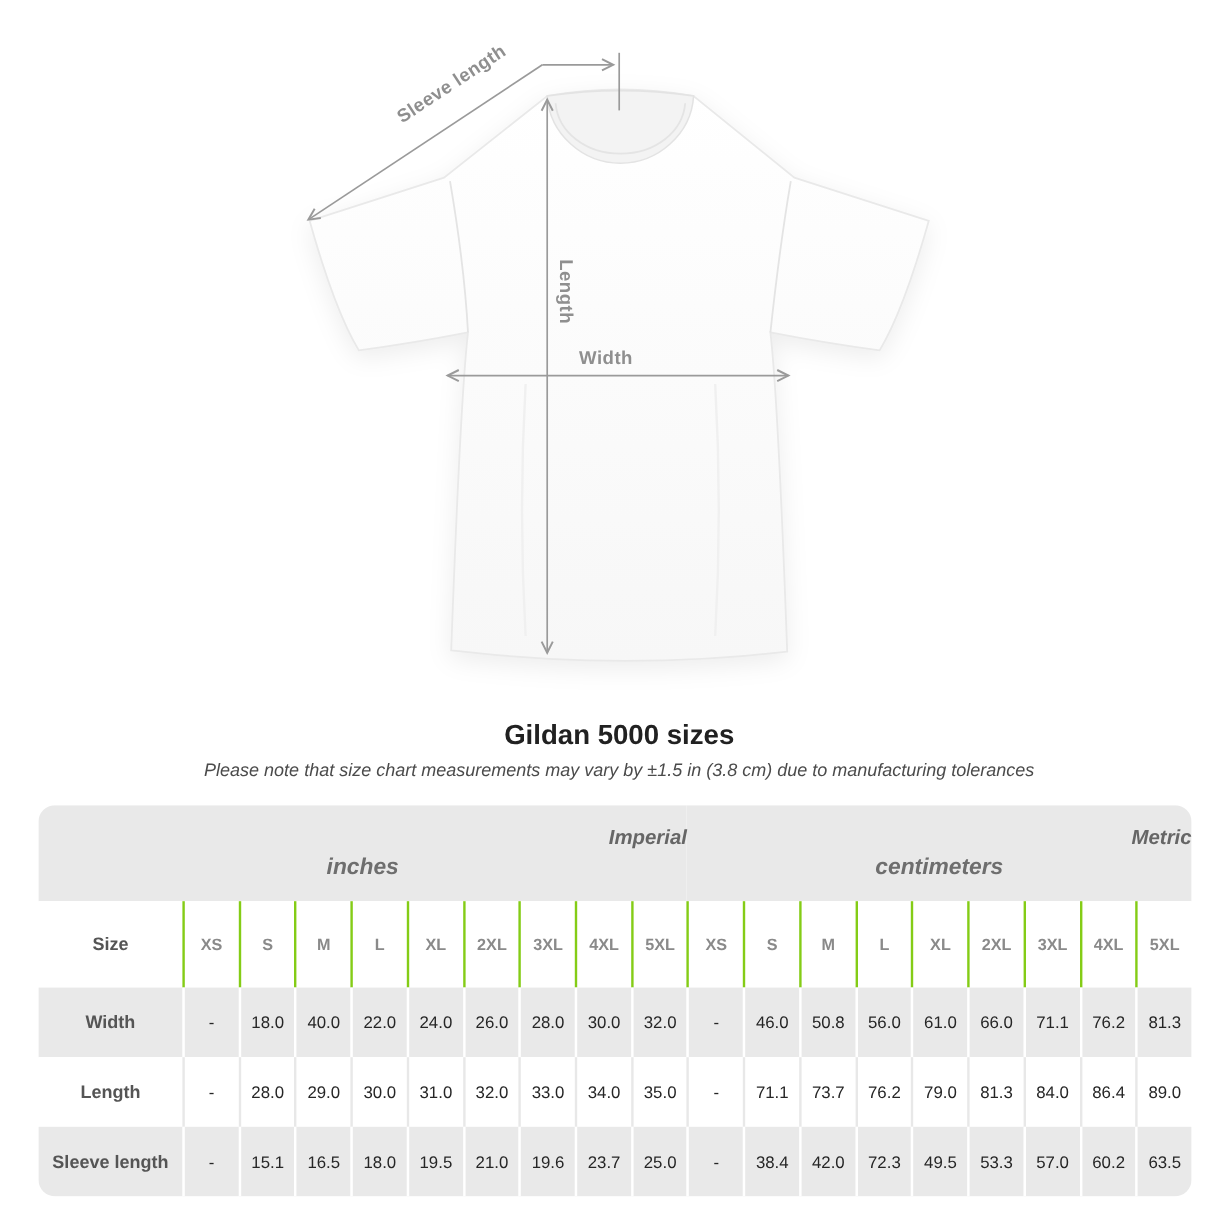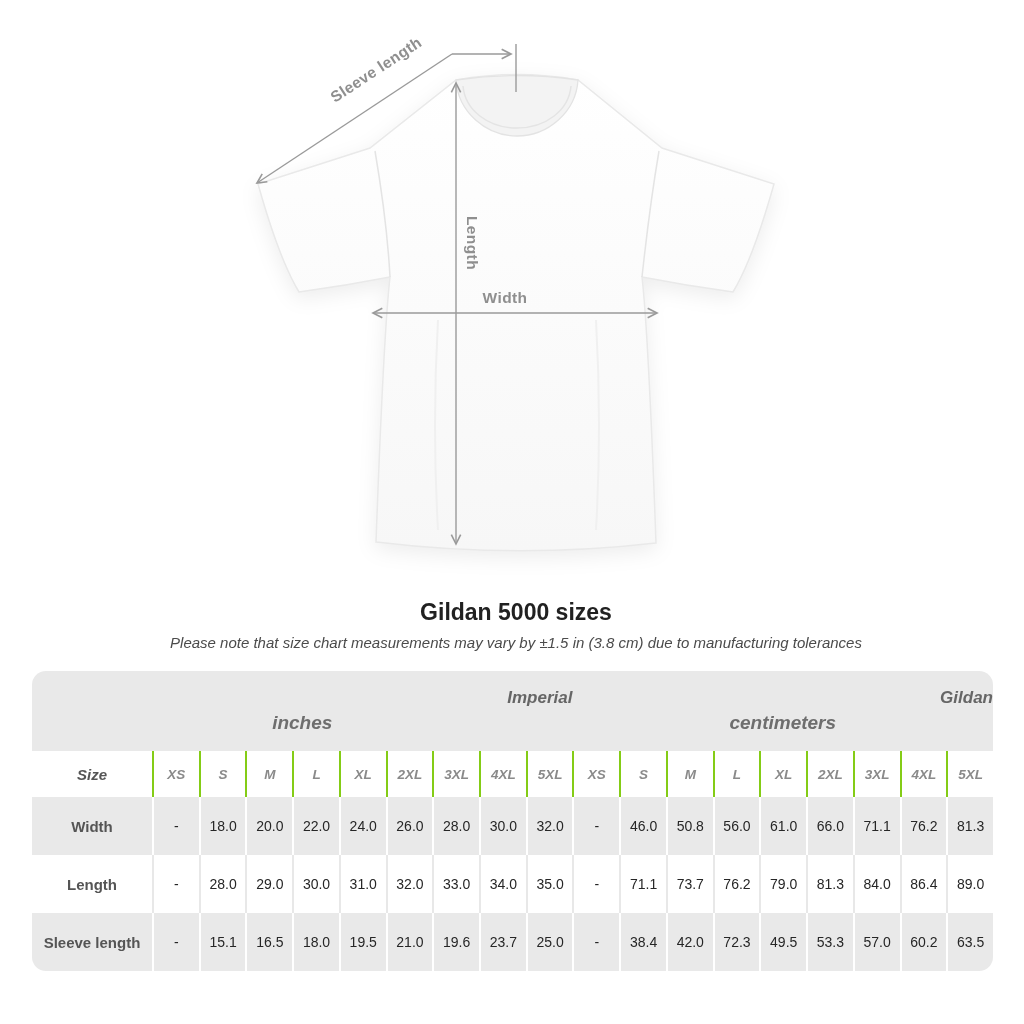--- a/index.html
+++ b/index.html
@@ -19,21 +19,21 @@
   
   .title-block{position:absolute;left:4px;top:599px;width:100%;text-align:center;}
   .page-title{font-size:23px;font-weight:bold;color:#212121;margin:0;}
   .page-subtitle{font-size:15px;font-style:italic;color:#4b4b4b;margin:8px 0 0 0;}
   
   .table-wrap{position:absolute;left:32px;top:671px;width:961px;border-radius:14px;overflow:hidden;}
   table.sizes{width:100%;border-collapse:separate;border-spacing:0;table-layout:fixed;}
   tr.band-row th{background:#e9e9e9;height:80px;vertical-align:middle;padding:0;}
   .unit-name{font-size:17px;font-weight:bold;font-style:italic;color:#666;line-height:1.15;text-align:right;}
   .unit-sub{font-size:19px;font-style:italic;color:#6e6e6e;margin-top:4px;}
-  tr.size-row th{background:#ffffff;height:46px;text-align:center;vertical-align:middle;padding:0;font-style:italic;}
+  tr.size-row th{background:#ffffff;height:72px;text-align:center;vertical-align:middle;padding:0;}
   th.size-label{font-size:15px;font-weight:bold;color:#555;}
   th.size-col{font-size:13.5px;font-weight:bold;color:#8a8a8a;border-left:2px solid #84cc16;}
   tbody tr{height:58px;}
   tbody th.row-label{font-size:15px;font-weight:bold;color:#555;text-align:center;vertical-align:middle;padding:0;}
   tbody td{font-size:14px;color:#262626;text-align:center;vertical-align:middle;padding:0;}
   tr.r-gray{background:#e9e9e9;}
   tr.r-white{background:#ffffff;}
   tr.r-gray td{border-left:2px solid #ffffff;}
   tr.r-white td{border-left:2px solid #e8e8e8;}
 </style>
@@ -121,21 +121,21 @@
           <col>
           <col>
         </colgroup>
       <thead>
         <tr class="band-row">
           <th colspan="10">
             <div class="unit-name">Imperial</div>
             <div class="unit-sub">inches</div>
           </th>
           <th colspan="9">
-            <div class="unit-name">Gildan</div>
+            <div class="unit-name">Metric</div>
             <div class="unit-sub">centimeters</div>
           </th>
         </tr>
         <tr class="size-row" id="size-header-row">
           <th class="size-label">Size</th>
         <th class="size-col">XS</th>
             <th class="size-col">S</th>
             <th class="size-col">M</th>
             <th class="size-col">L</th>
             <th class="size-col">XL</th>
@@ -152,21 +152,21 @@
             <th class="size-col">3XL</th>
             <th class="size-col">4XL</th>
             <th class="size-col">5XL</th>
           </tr>
       </thead>
       <tbody id="table-body">
           <tr class="r-gray">
             <th class="row-label">Width</th>
             <td>-</td>
             <td>18.0</td>
-            <td>20.0</td>
+            <td>40.0</td>
             <td>22.0</td>
             <td>24.0</td>
             <td>26.0</td>
             <td>28.0</td>
             <td>30.0</td>
             <td>32.0</td>
             <td>-</td>
             <td>46.0</td>
             <td>50.8</td>
             <td>56.0</td>

